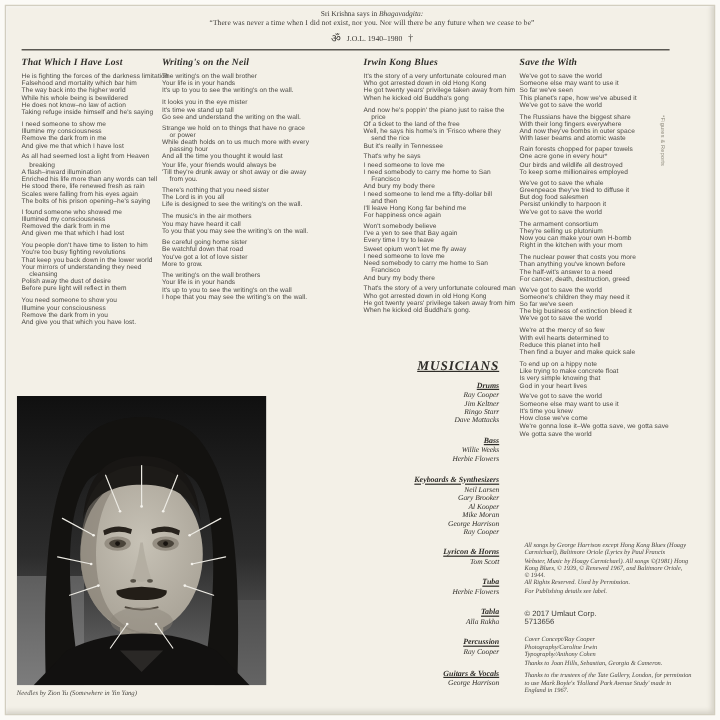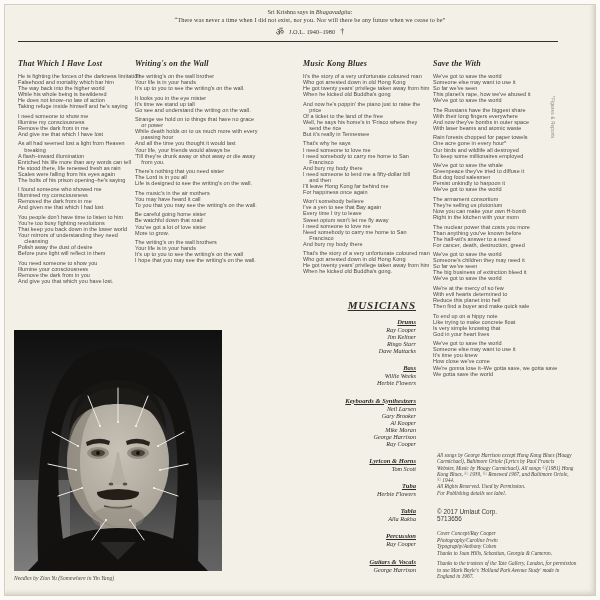--- a/index.html
+++ b/index.html
@@ -21,21 +21,21 @@
   .hdr .l1 .book{font-style:italic;}
   .hdr .quote{font-size:6.2px;margin-top:1px;letter-spacing:.1px;}
   .hdr .ded{font-size:6.4px;margin-top:2px;}
   .hdr .om{font-size:9px;vertical-align:-1px;padding-right:5px;}
   .hdr .cross{font-size:8px;padding-left:5px;}
   .rule{position:absolute;top:41px;left:18px;width:540px;height:1px;background:#35332e;}
   
   .song{position:absolute;top:47px;color:#4a4843;}
   .song-title{
     font-family:"Liberation Serif",serif;font-style:italic;font-weight:bold;
-    font-size:8px;color:#2f2d29;margin:12px 0 5px 0;letter-spacing:.2px;white-space:pre;
+    font-size:8px;color:#2f2d29;margin:0 0 5px 0;letter-spacing:.2px;white-space:pre;
   }
   .lyrics{font-size:5.5px;line-height:6.05px;letter-spacing:.05px;}
   .ln{white-space:pre;}
   .gap{height:3.5px;}
   #song1{left:18px;}  #song2{left:135px;}  #song3{left:303px;}  #song4{left:433px;}
   
   .musicians{position:absolute;left:258px;top:299px;width:158px;text-align:right;
              font-family:"Liberation Serif",serif;color:#2f2d29;}
   .m-title{font-style:italic;font-weight:bold;font-size:11px;letter-spacing:.8px;
            text-decoration:underline;margin:0 0 7px 0;}
@@ -112,21 +112,21 @@
       <div class="ln">Before pure light will reflect in them</div>
       <div class="gap"></div>
       <div class="ln">You need someone to show you</div>
       <div class="ln">Illumine your consciousness</div>
       <div class="ln">Remove the dark from in you</div>
       <div class="ln">And give you that which you have lost.</div>
     </div>
 </div>
 
 <div class="song" id="song2">
-  <h3 class="song-title">Writing's on the Wall</h3>
+  <h3 class="song-title">Writing's on the Neil</h3>
   <div class="lyrics">
       <div class="ln">The writing's on the wall brother</div>
       <div class="ln">Your life is in your hands</div>
       <div class="ln">It's up to you to see the writing's on the wall.</div>
       <div class="gap"></div>
       <div class="ln">It looks you in the eye mister</div>
       <div class="ln">It's time we stand up tall</div>
       <div class="ln">Go see and understand the writing on the wall.</div>
       <div class="gap"></div>
       <div class="ln">Strange we hold on to things that have no grace</div>
@@ -152,21 +152,21 @@
       <div class="ln">More to grow.</div>
       <div class="gap"></div>
       <div class="ln">The writing's on the wall brothers</div>
       <div class="ln">Your life is in your hands</div>
       <div class="ln">It's up to you to see the writing's on the wall</div>
       <div class="ln">I hope that you may see the writing's on the wall.</div>
     </div>
 </div>
 
 <div class="song" id="song3">
-  <h3 class="song-title">Music Kong Blues</h3>
+  <h3 class="song-title">Irwin Kong Blues</h3>
   <div class="lyrics">
       <div class="ln">It's the story of a very unfortunate coloured man</div>
       <div class="ln">Who got arrested down in old Hong Kong</div>
       <div class="ln">He got twenty years' privilege taken away from him</div>
       <div class="ln">When he kicked old Buddha's gong</div>
       <div class="gap"></div>
       <div class="ln">And now he's poppin' the piano just to raise the</div>
       <div class="ln">    price</div>
       <div class="ln">Of a ticket to the land of the free</div>
       <div class="ln">Well, he says his home's in 'Frisco where they</div>

